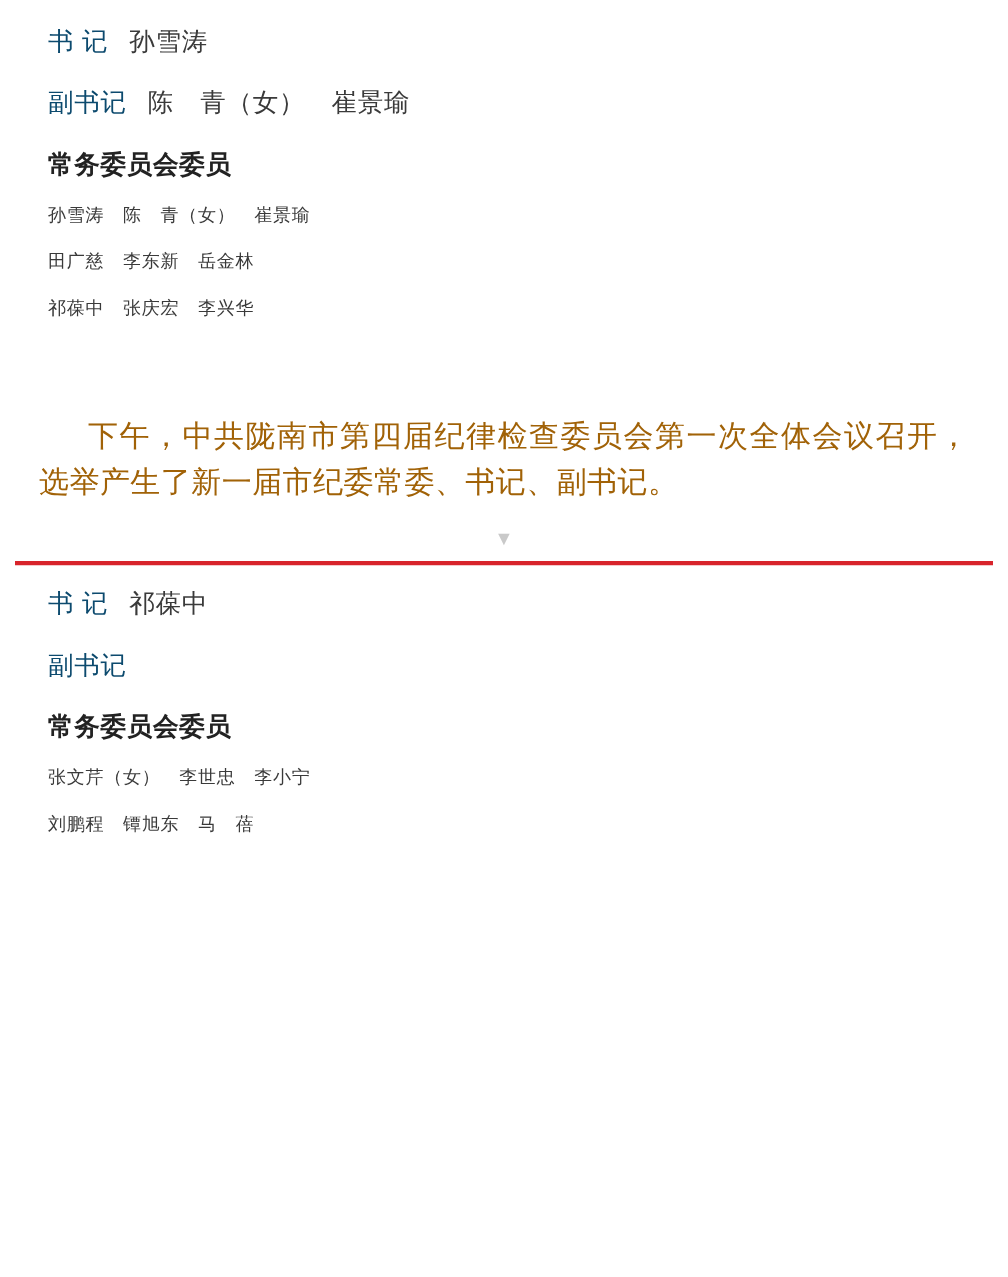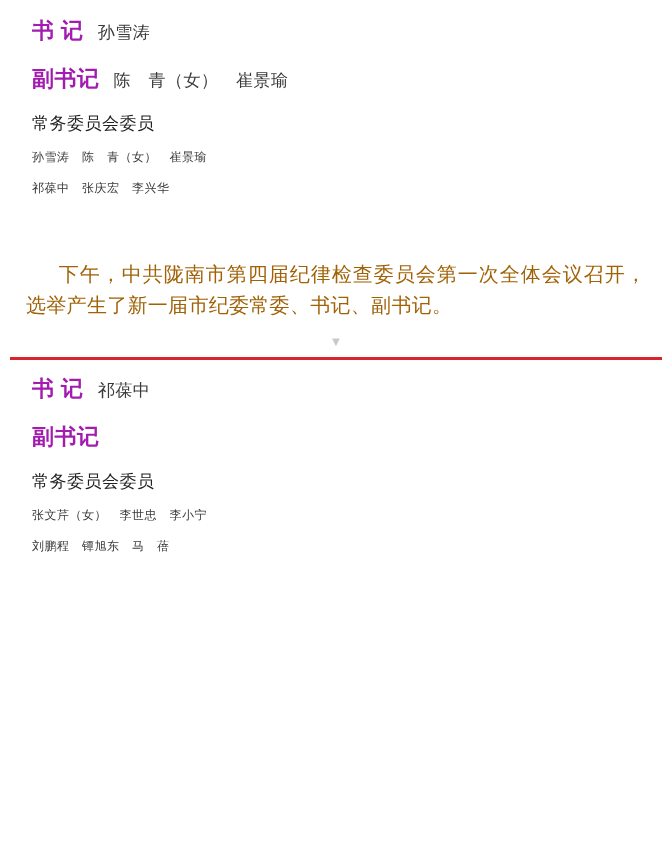--- a/index.html
+++ b/index.html
@@ -34,36 +34,36 @@
   }
   .card .row {
     display: flex;
     align-items: baseline;
     margin-bottom: 18px;
   }
   .card .row:last-child {
     margin-bottom: 0;
   }
   .label {
-    font-weight: bold;
-    color: #a21caf;
-    font-size: 22px;
+    font-weight: normal;
+    color: #0c4a6e;
+    font-size: 17px;
     white-space: nowrap;
     margin-right: 14px;
     letter-spacing: 0.5px;
   }
   .names {
     font-size: 17px;
     color: #3a3a3a;
     letter-spacing: 0.5px;
     white-space: nowrap;
     text-align: right;
   }
   .section-title {
-    font-weight: normal;
+    font-weight: bold;
     color: #222222;
     font-size: 17px;
     letter-spacing: 0.5px;
     margin-bottom: 14px;
   }
   .member-line {
     font-size: 12px;
     color: #3a3a3a;
     letter-spacing: 0.5px;
     margin-bottom: 14px;
@@ -132,20 +132,21 @@
     </div>
 
     <div class="row">
       <span class="label">副书记</span>
       <span class="names">陈　青（女）　崔景瑜</span>
     </div>
 
     <div class="section-title">常务委员会委员</div>
 
     <div class="member-line">孙雪涛　陈　青（女）　崔景瑜</div>
+    <div class="member-line">田广慈　李东新　岳金林</div>
     <div class="member-line">祁葆中　张庆宏　李兴华</div>
   </div>
 
   <div class="spacer-gap"></div>
 
   <p class="paragraph"><span class="indent"></span><span>下午，中共陇南市第四届纪律检查委员会第一次全体会议召开，选举产生了新一届市纪委常委、书记、副书记。</span></p>
 
   <div class="caret">▼</div>
   <div class="rule" style="background: rgb(216, 36, 43);"></div>
 

